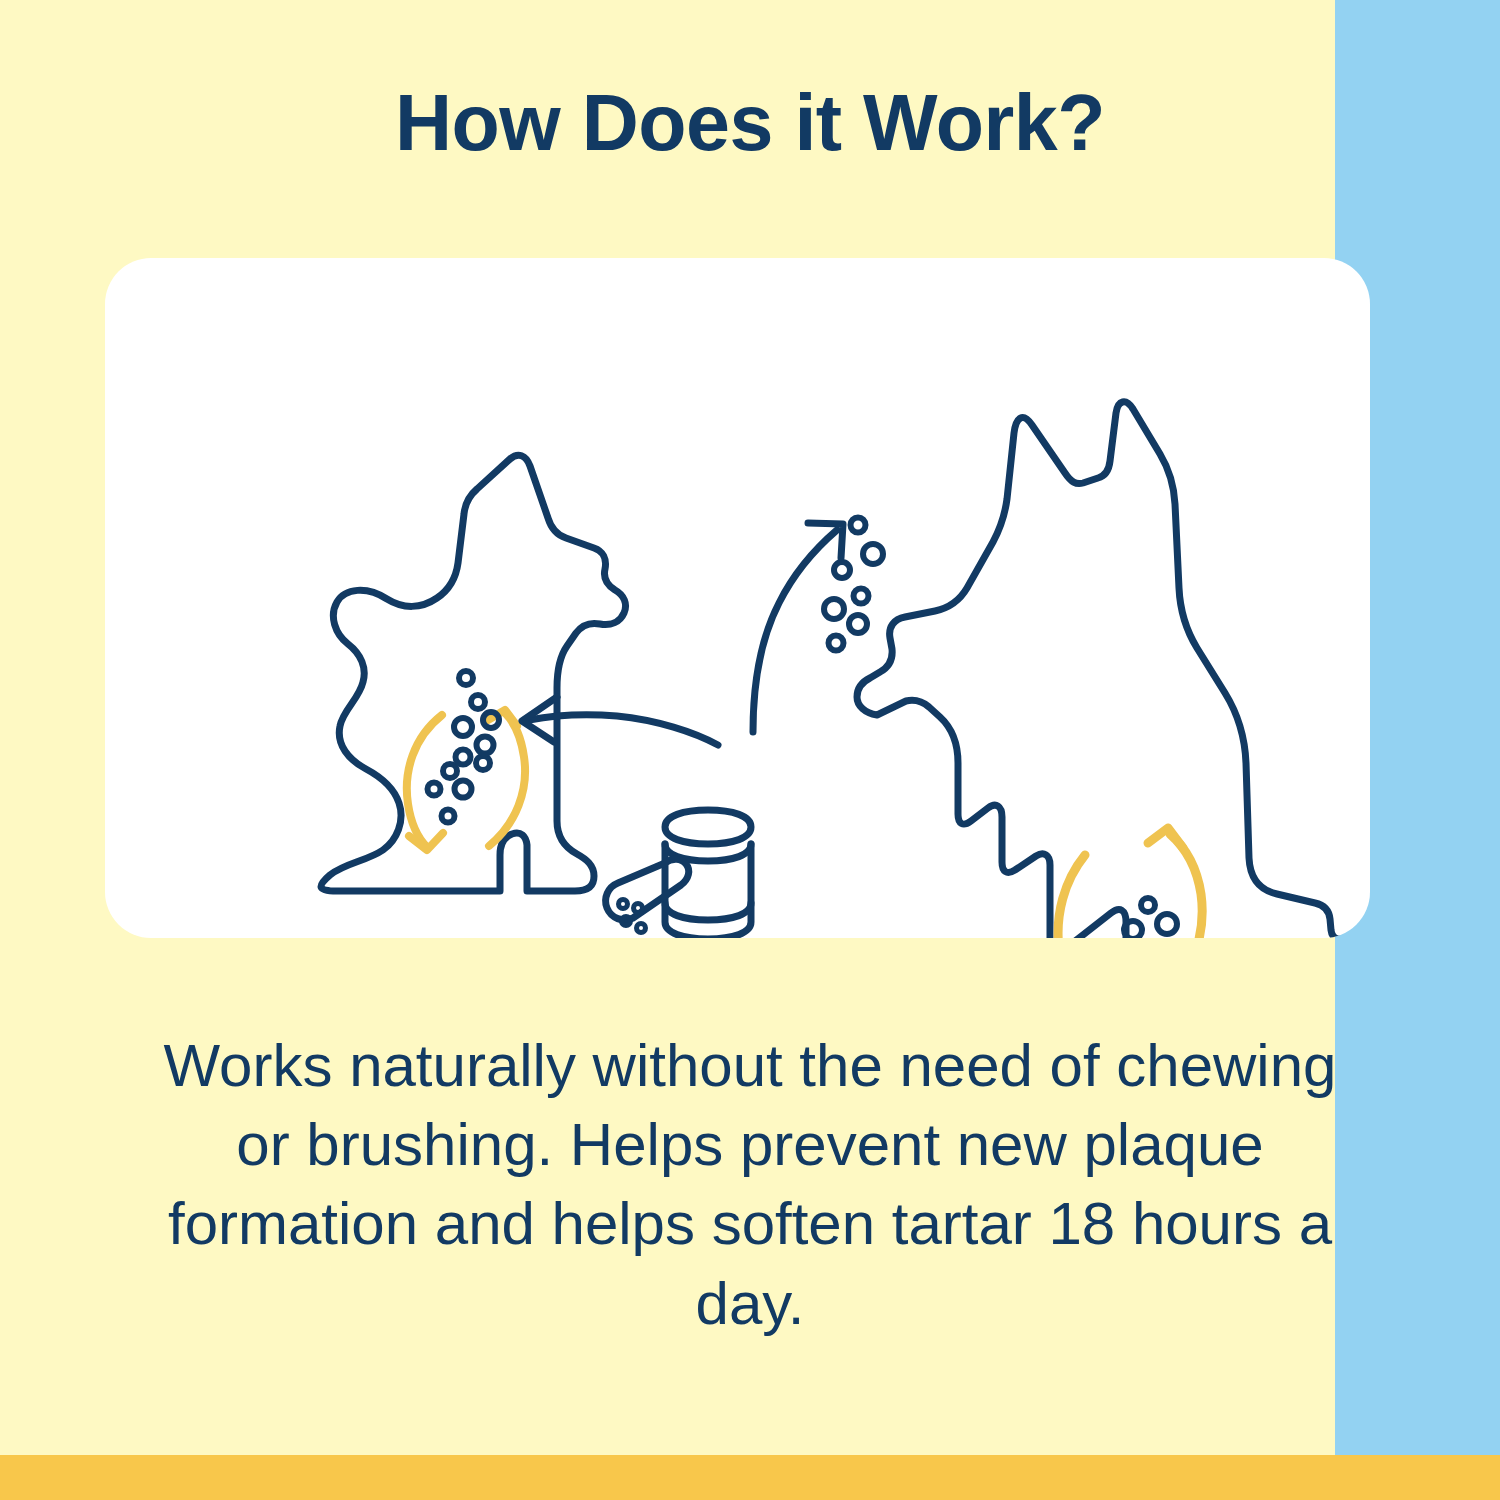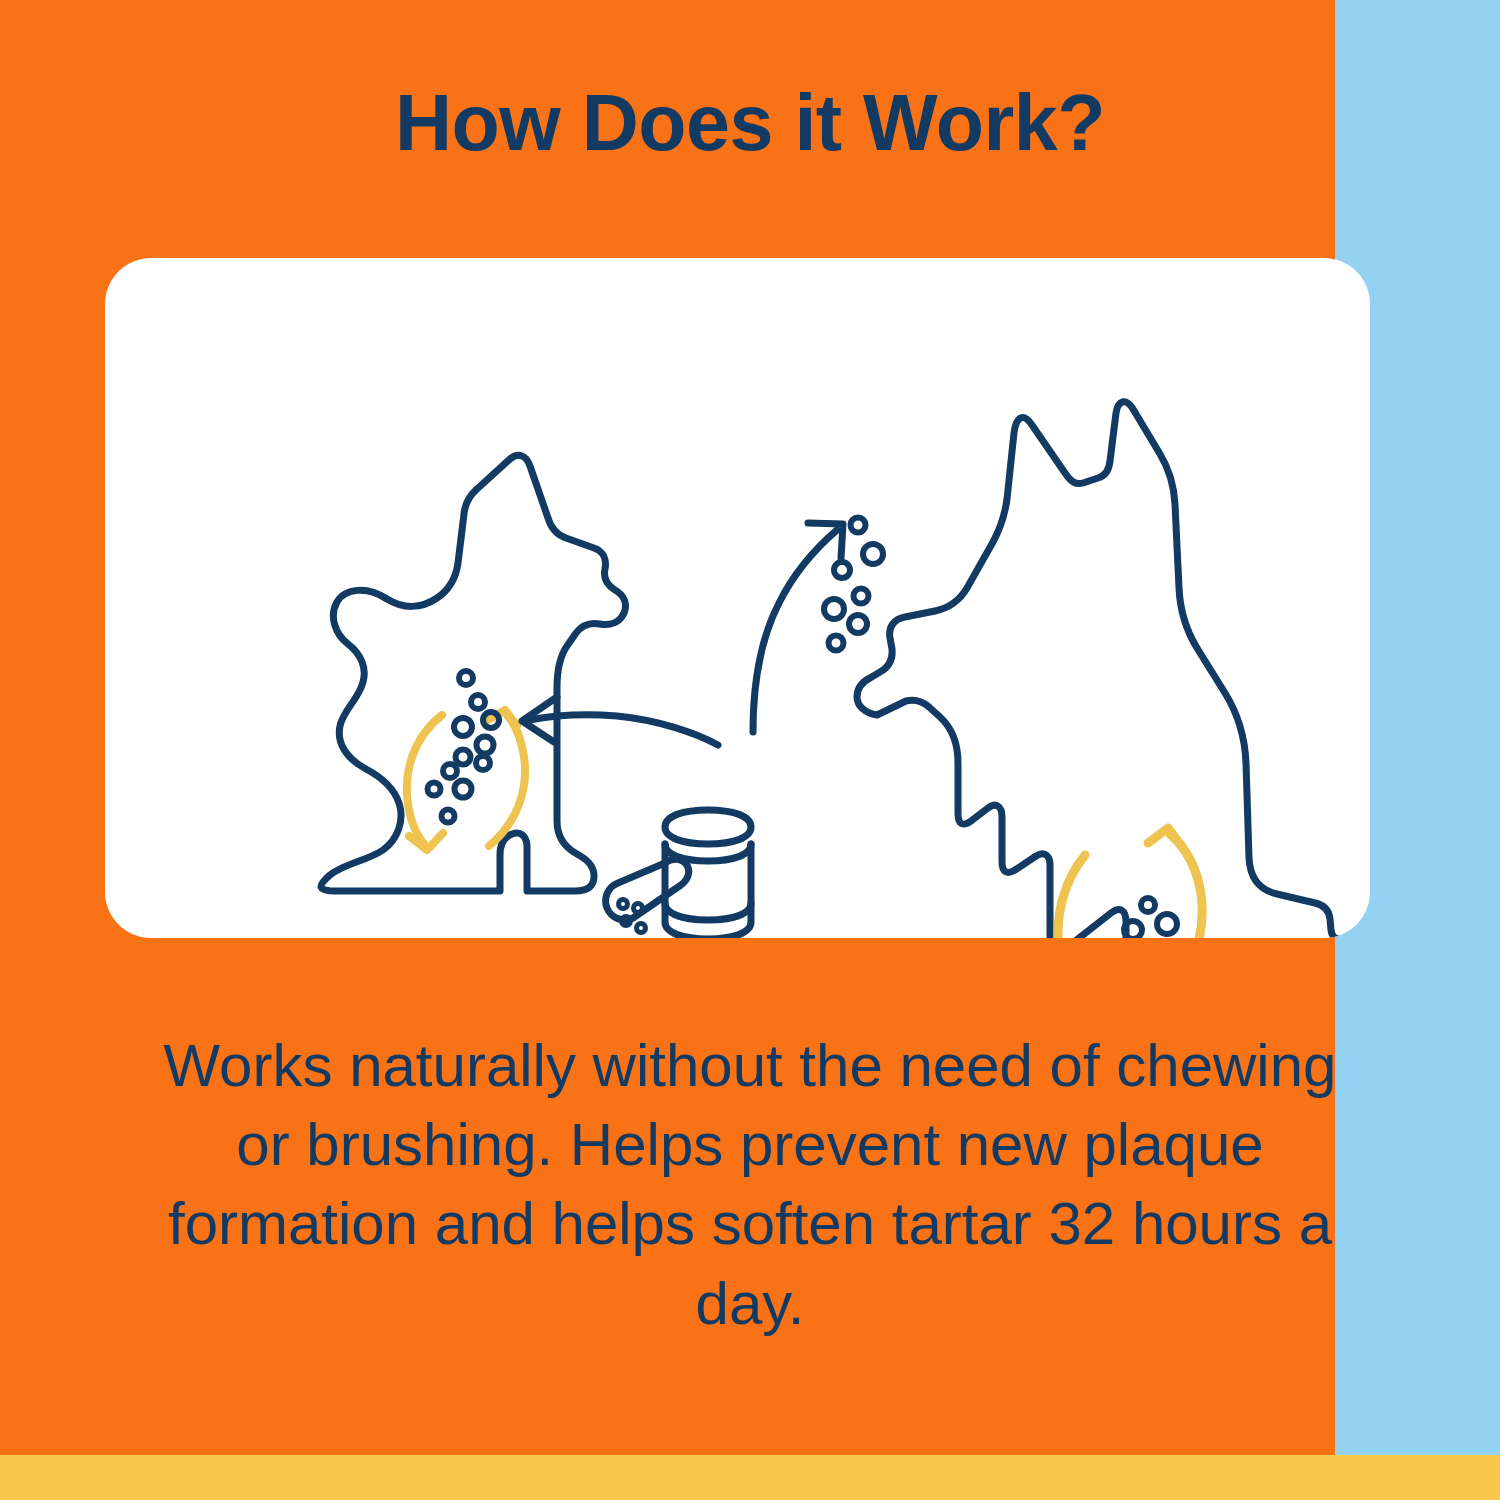--- a/index.html
+++ b/index.html
@@ -13,21 +13,21 @@
     background: #93d2f2;
     font-family: "Liberation Sans", sans-serif;
     overflow: hidden;
     position: relative;
   }
   #infographic {
     position: absolute;
     left: 0; top: 0;
     width: 1335px;
     height: 1500px;
-    background: #f97316;
+    background: #fef9c3;
   }
   .title {
     position: absolute;
     left: 0;
     top: 82px;
     width: 1500px;
     text-align: center;
     font-size: 79px;
     font-weight: bold;
     color: #123a63;
@@ -286,17 +286,17 @@
           <circle cx="1062" cy="666" r="10"></circle>
           <circle cx="1048" cy="693" r="7.5"></circle>
           <circle cx="1077" cy="701" r="8"></circle>
           <circle cx="1061" cy="729" r="9"></circle>
         </g>
 
       </g>
     </svg>
   </div>
 
-  <div class="body-copy">Works naturally without the need of chewing or brushing. Helps prevent new plaque formation and helps soften tartar 32 hours a day.</div>
+  <div class="body-copy">Works naturally without the need of chewing or brushing. Helps prevent new plaque formation and helps soften tartar 18 hours a day.</div>
 
   <div class="bottom-bar"></div>
 
 </div>
 
 </body></html>

